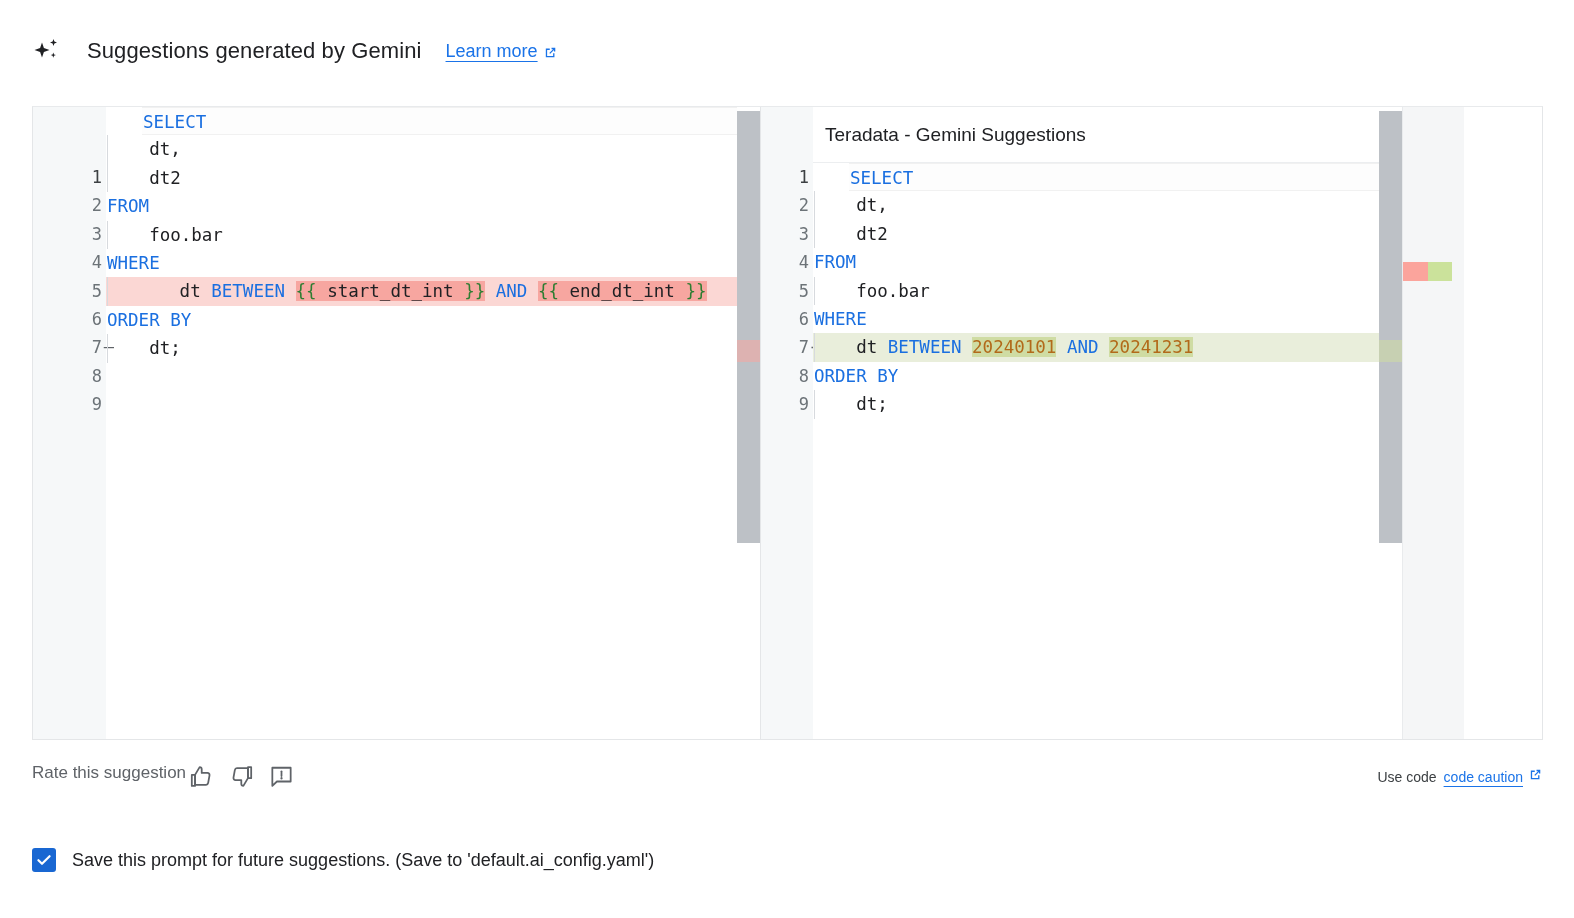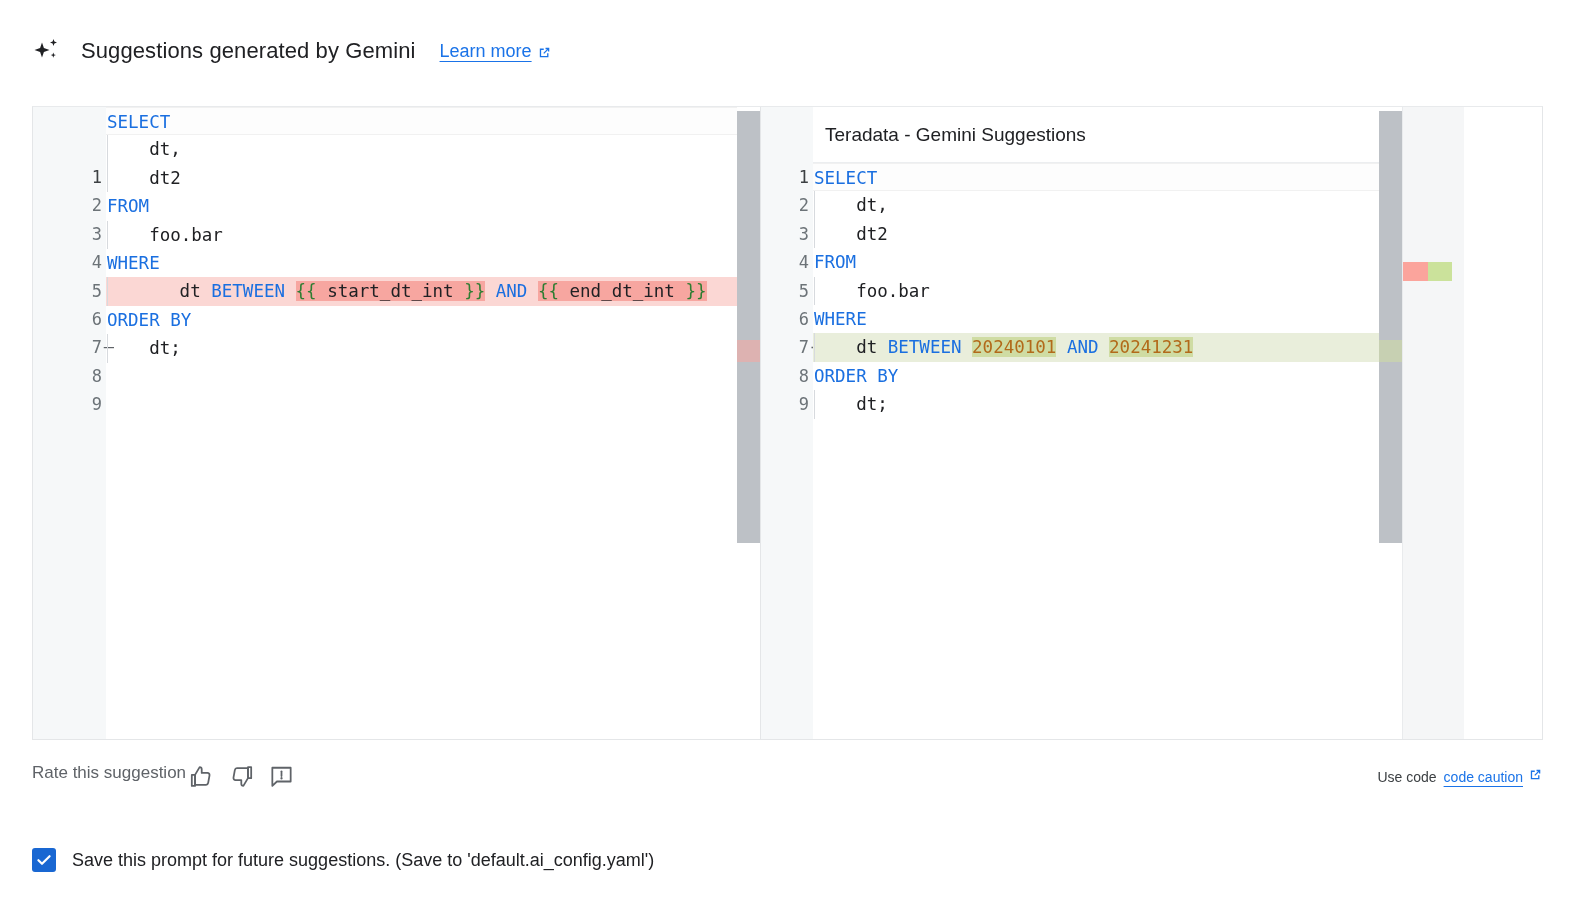--- a/index.html
+++ b/index.html
@@ -16,21 +16,21 @@
   .header {
     display: flex;
     align-items: center;
     padding: 30px 0 0 31px;
     height: 72px;
   }
   .spark-icon { width: 30px; height: 30px; flex: none; }
   .header-title {
     font-size: 22px;
     color: #202124;
-    margin-left: 20px;
+    margin-left: 26px;
     letter-spacing: .1px;
     white-space: nowrap;
   }
   .learn-more {
     margin-left: 24px;
     display: inline-flex;
     align-items: center;
     gap: 5px;
     color: #1a73e8;
     font-size: 18px;
@@ -118,20 +118,21 @@
     line-height: 28.4px;
     white-space: pre;
     position: relative;
     padding-left: 1px;
   }
   .code-line.cur-line {
     background: #fdfdfd;
     border-top: 1px solid #f1f1f1;
     border-bottom: 1px solid #f1f1f1;
     height: 28.4px;
+    margin-left: 36px;
   }
   .code-line.del { background: #fbd7d4; text-align: center; }
   .code-line.add { background: #e9eedb; }
 
   .kw   { color: #1a6fe0; }
   .plain{ color: #202124; }
   .brace{ color: #2e7d32; }
   .num  { color: #b26a1a; }
   .hl-del { background: #f7a6a0; }
   .hl-add { background: #cfdca3; }

